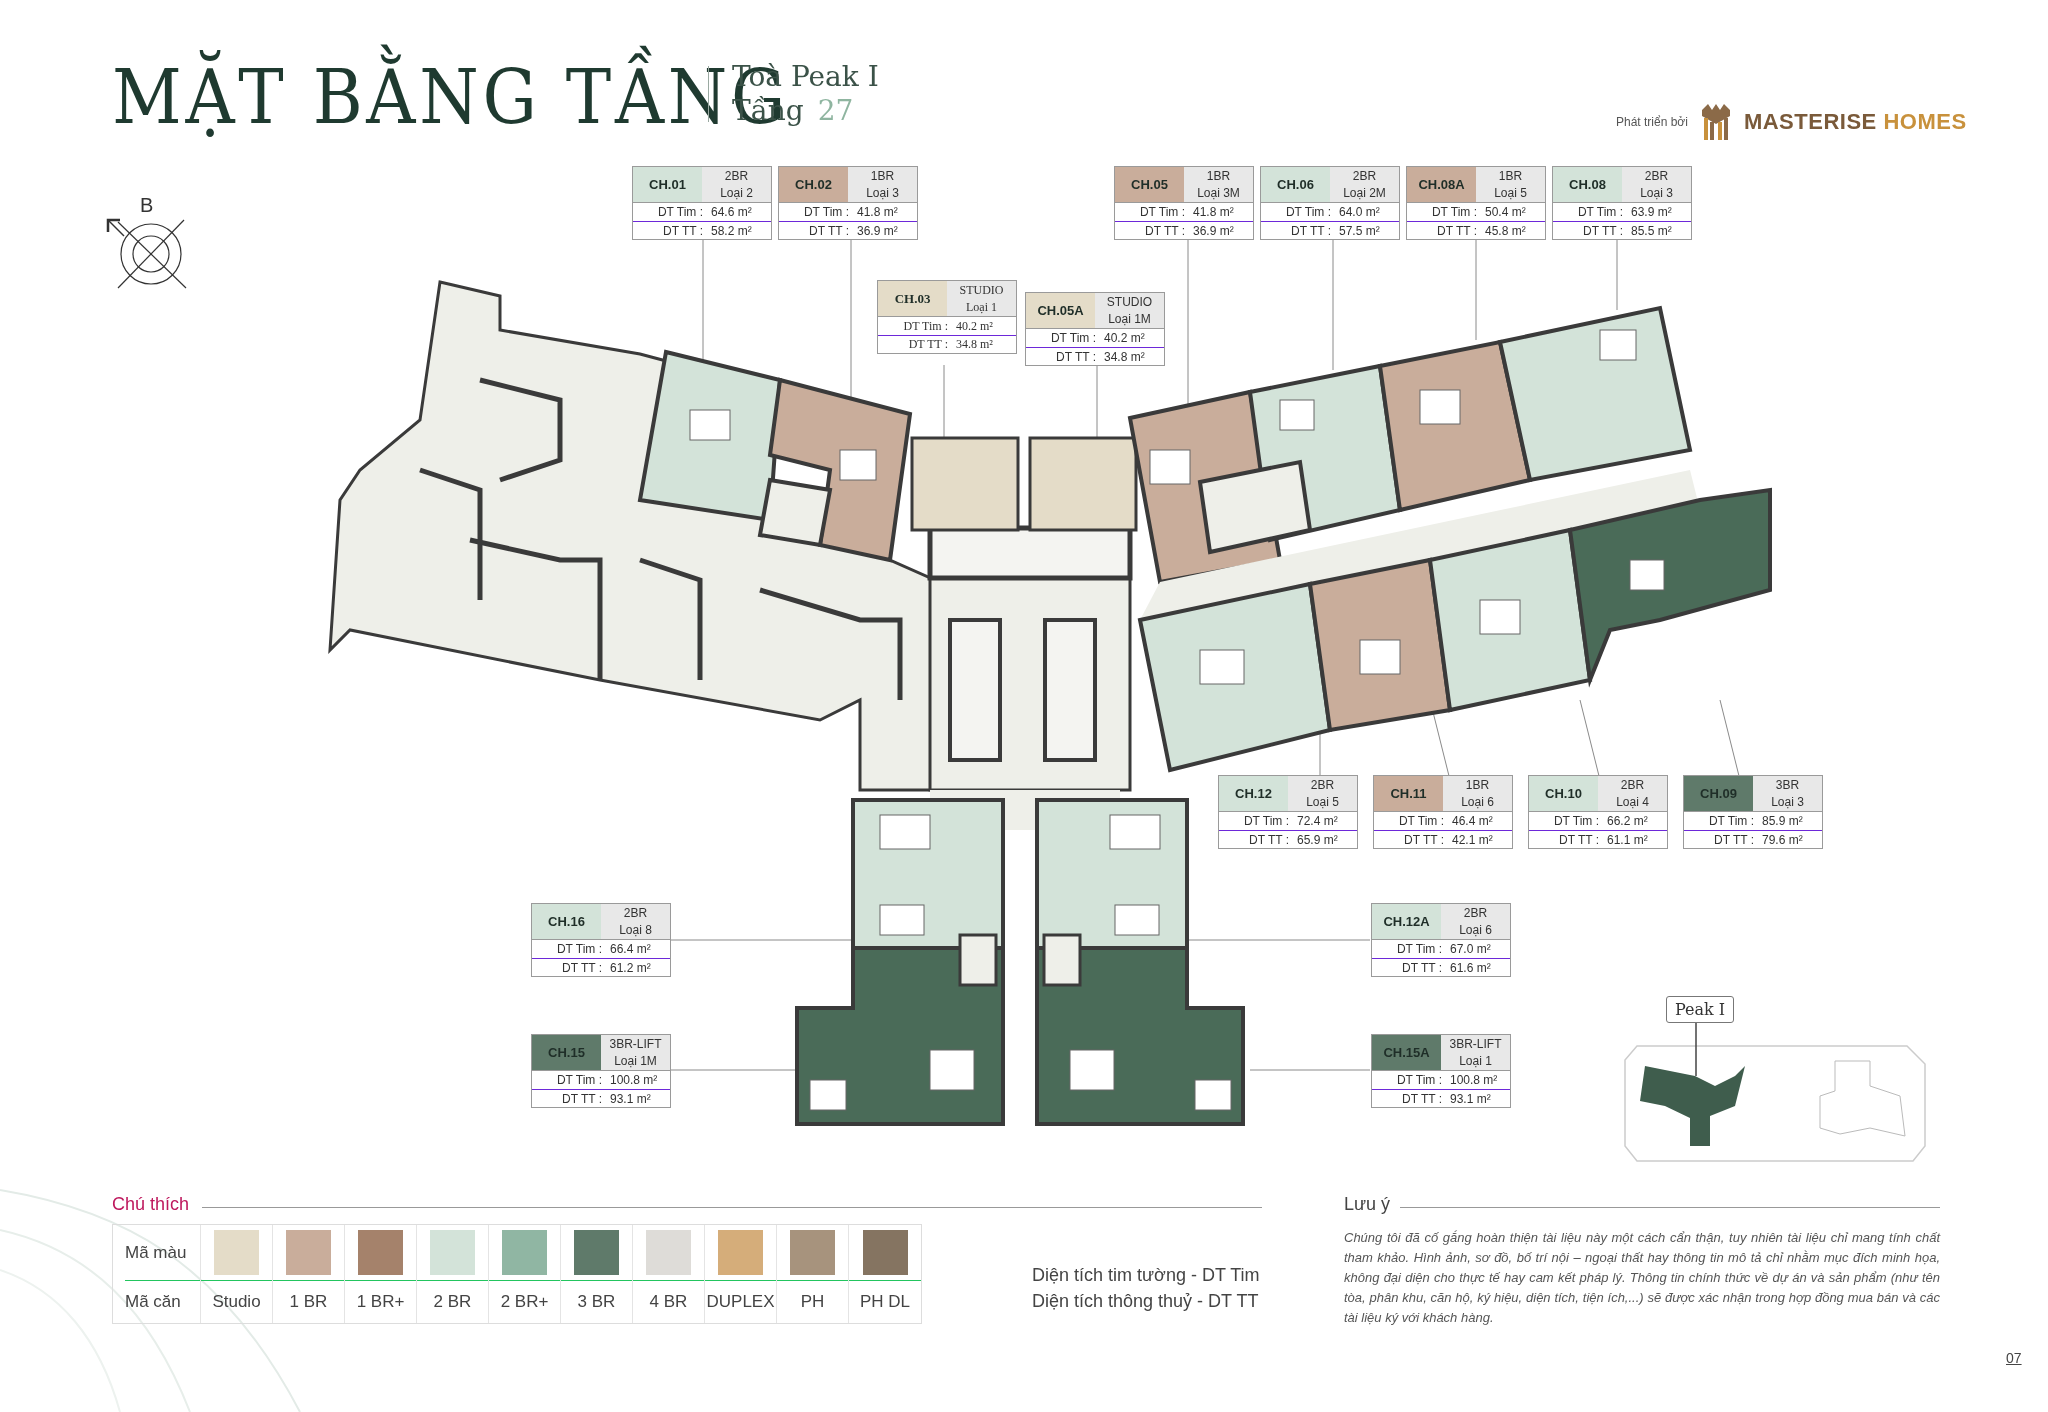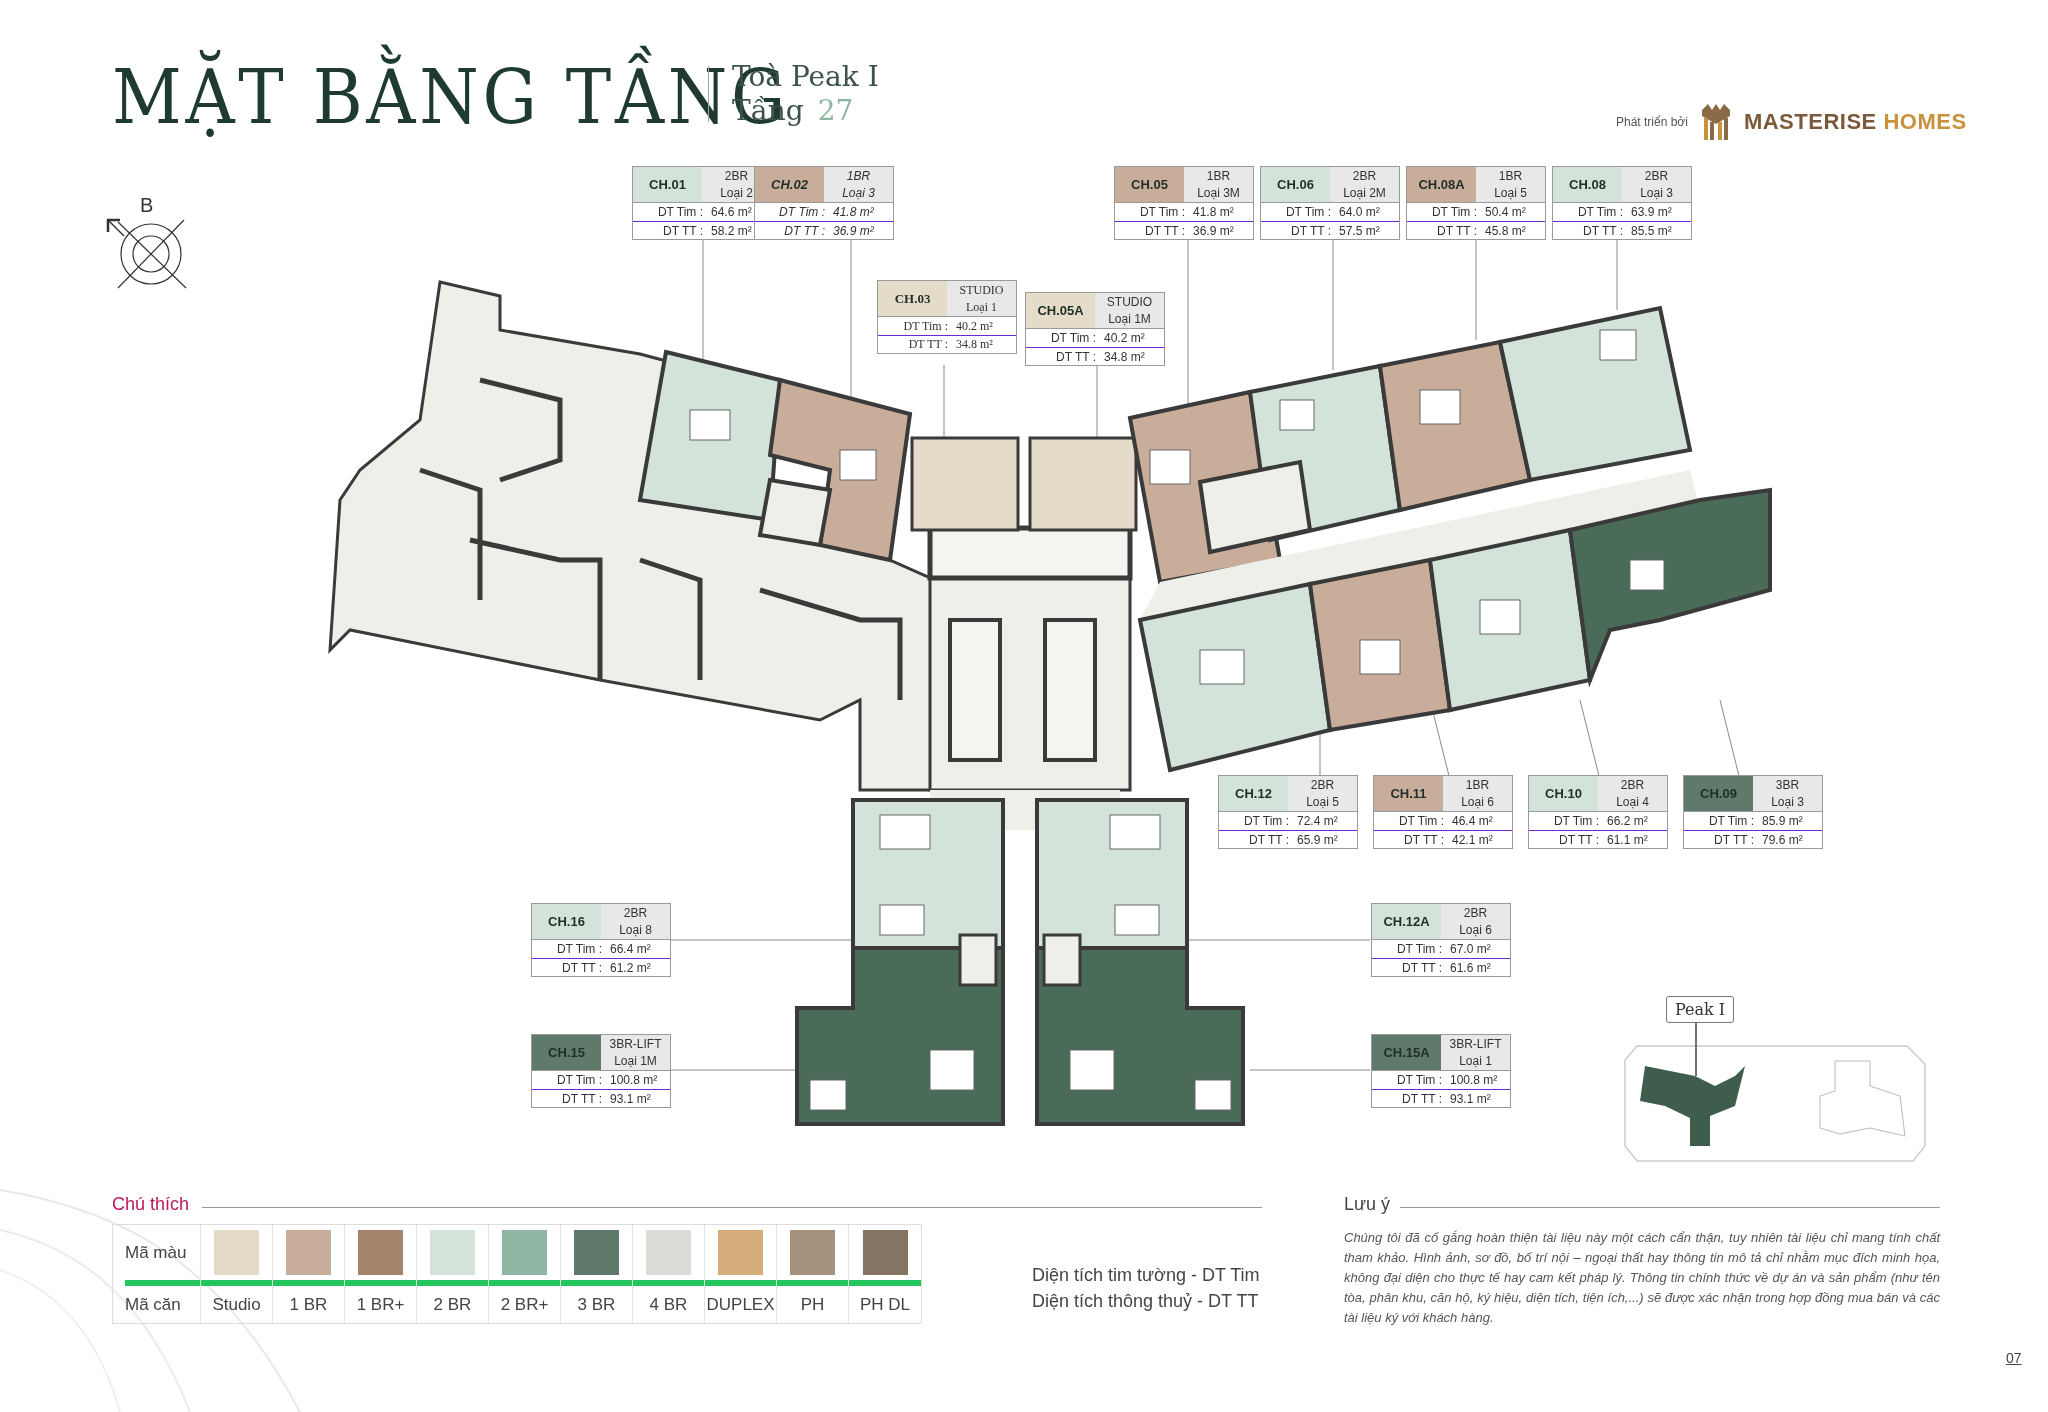--- a/index.html
+++ b/index.html
@@ -34,21 +34,21 @@
   .keyplan-label { position: absolute; left: 1666px; top: 996px; border: 1px solid #777; border-radius: 3px; padding: 3px 8px; font-family: "DejaVu Serif", serif; font-size: 16px; color: #333; background: #fff; }
 
   .legend-title { position: absolute; left: 112px; top: 1194px; font-size: 18px; color: #be185d; }
   .legend-line { position: absolute; left: 202px; top: 1207px; width: 1060px; height: 1px; background: #999; }
   .legend-table { position: absolute; left: 112px; top: 1224px; border: 1px solid #ddd; display: flex; }
   .legend-col { width: 45px; border-right: 1px solid #e4e4e4; display: flex; flex-direction: column; align-items: center; }
   .legend-col.label { width: 88px; align-items: flex-start; padding-left: 12px; }
   .legend-col:last-child { border-right: none; }
   .legend-col .sw-cell, .legend-col .txt-cell { height: 55px; width: 100%; display: flex; align-items: center; justify-content: center; font-size: 17px; color: #444; }
   .legend-col.label .sw-cell, .legend-col.label .txt-cell { justify-content: flex-start; }
-  .legend-col .txt-cell { border-top: 6px solid #22c55e; height: 43px; }
+  .legend-col .txt-cell { border-top: 1px solid #22c55e; height: 43px; }
   .swatch { width: 45px; height: 45px; }
   .legend-item { width: 72px; }
 
   .area-notes { position: absolute; left: 1032px; top: 1262px; font-size: 18px; color: #444; line-height: 26px; text-align: left; }
 
   .note-title { position: absolute; left: 1344px; top: 1194px; font-size: 18px; color: #444; }
   .note-line { position: absolute; left: 1400px; top: 1207px; width: 540px; height: 1px; background: #999; }
   .note-body { position: absolute; left: 1344px; top: 1228px; width: 596px; font-size: 13px; font-style: italic; color: #555; line-height: 20px; text-align: justify; }
 
   .page-num { position: absolute; left: 2006px; top: 1350px; font-size: 14px; color: #444; text-decoration: underline; }
@@ -197,21 +197,21 @@
     </div>
   <div class="card-row">
       <span class="lbl">DT Tim :</span>
       <span class="val">64.6 m²</span>
     </div>
   <div class="card-row">
       <span class="lbl">DT TT :</span>
       <span class="val">58.2 m²</span>
     </div>
 </div>
-<div class="card" style="left:754px;top:166px;font-style:italic;">
+<div class="card" style="left:778px;top:166px;">
   <div class="card-head">
       <div class="card-code" style="background:#c9ad9b">CH.02</div>
       <div class="card-type">
         <span>1BR</span>
         <span>Loại 3</span>
       </div>
     </div>
   <div class="card-row">
       <span class="lbl">DT Tim :</span>
       <span class="val">41.8 m²</span>

